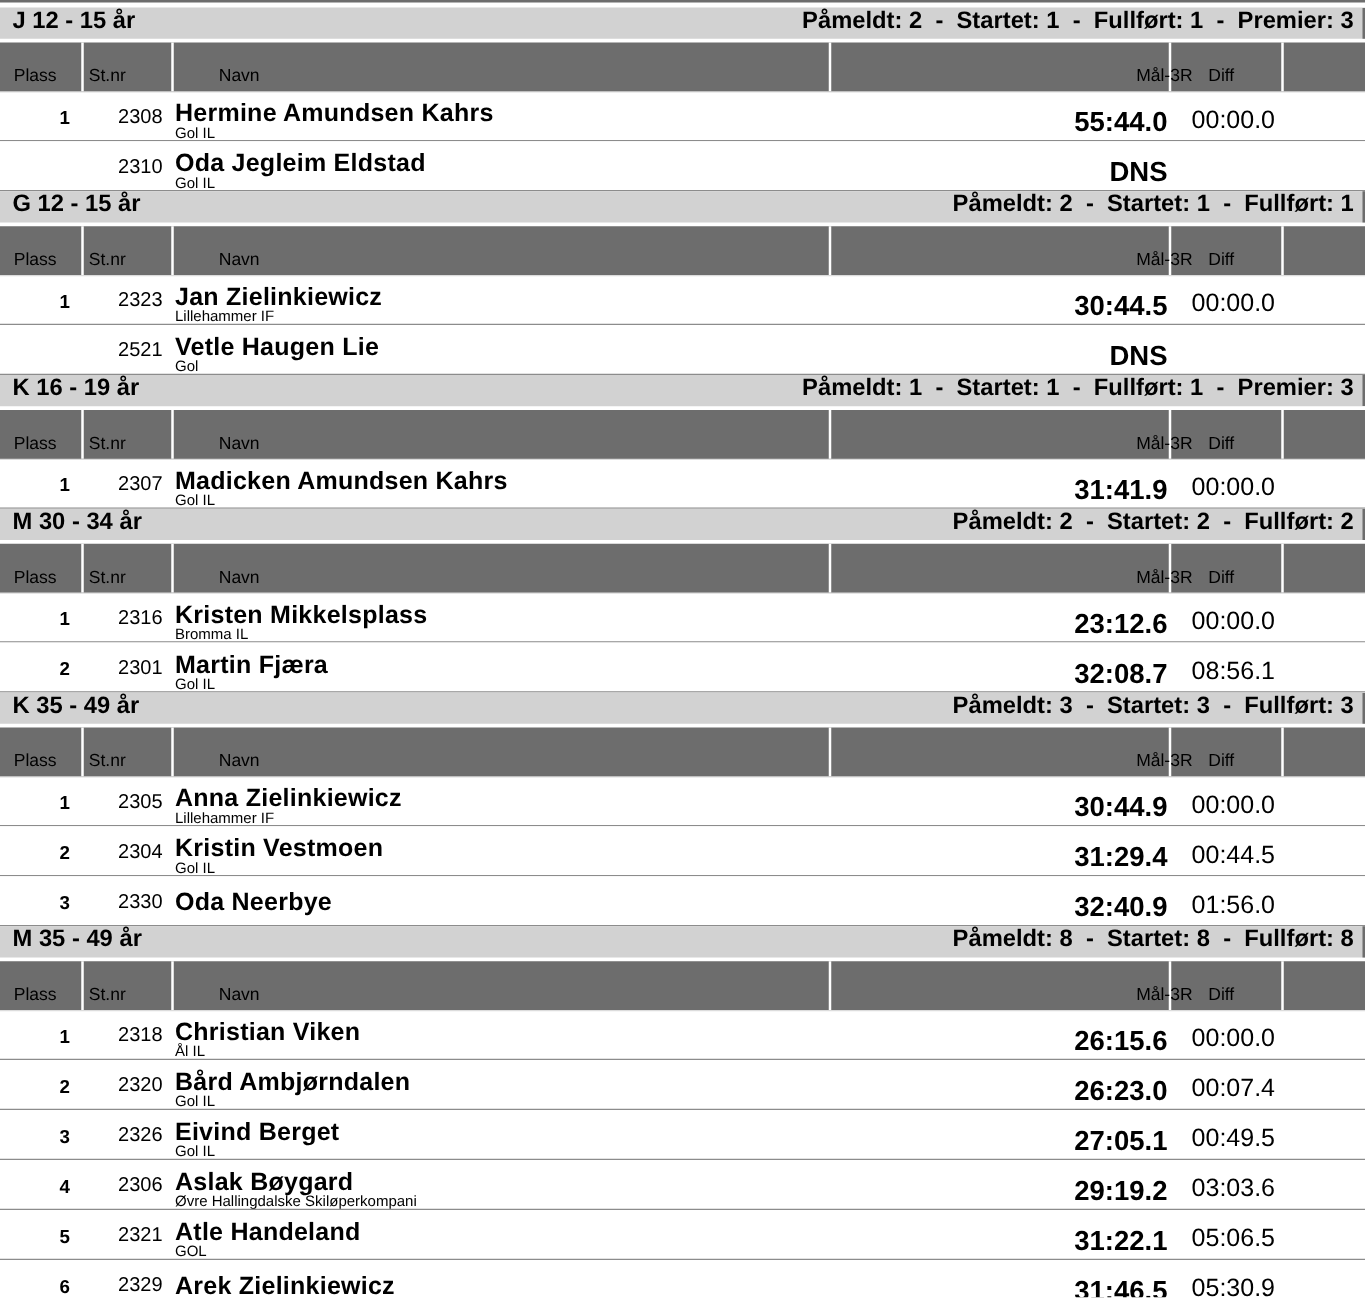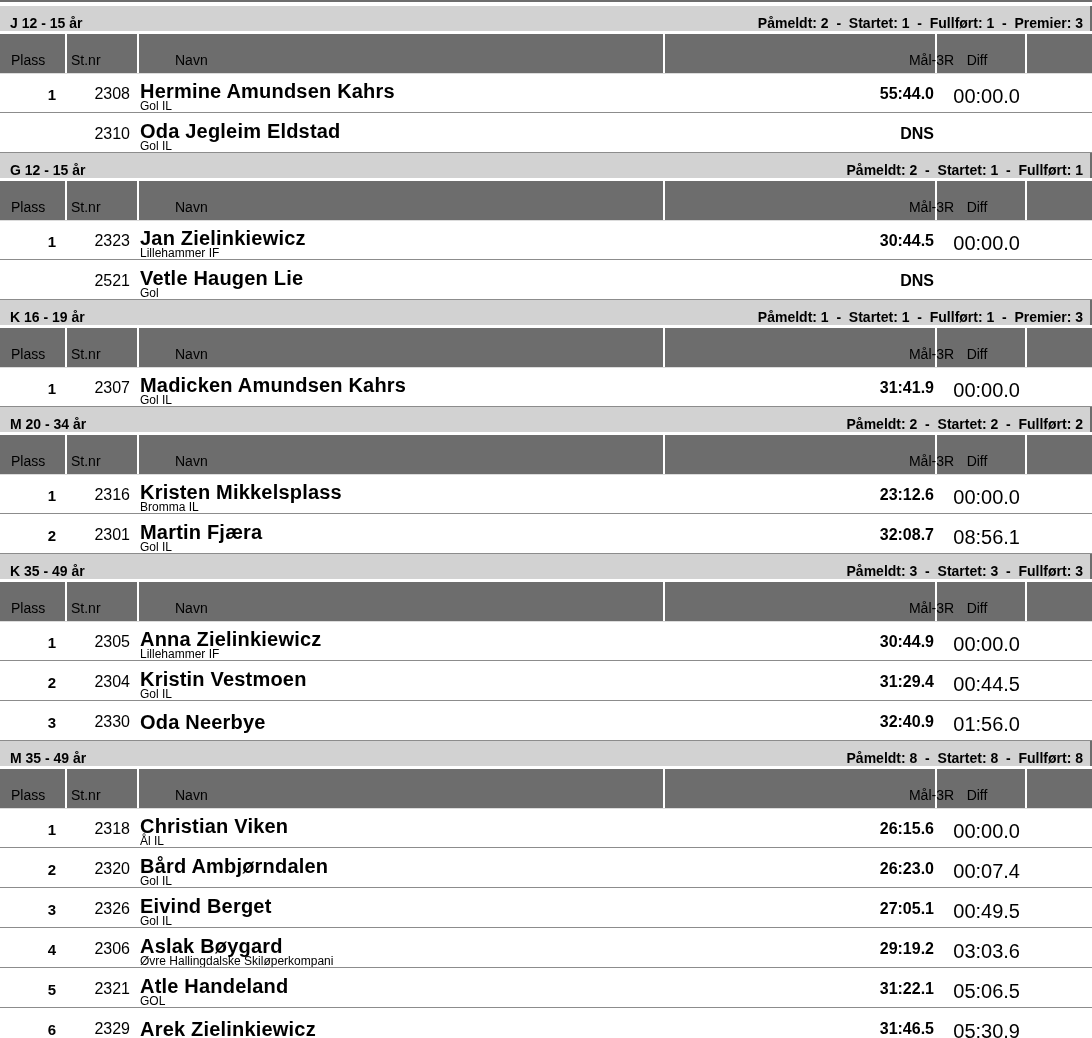--- a/index.html
+++ b/index.html
@@ -3,22 +3,22 @@
 <meta charset="utf-8">
 <style>
   html,body{margin:0;padding:0;background:#fff;}
   .page{
     position:relative;width:1092px;height:1038px;overflow:hidden;background:#fff;
     font-family:"Liberation Sans","DejaVu Sans",sans-serif;color:#000;
   }
   .top-strip{height:2px;background:#6d6d6d;margin-bottom:4px;}
   
   .band{
-    height:25px;background:#d2d2d2;display:flex;align-items:flex-end;
-    font-weight:bold;font-size:14px;box-shadow:inset -2px 0 0 #6d6d6d;
+    height:25px;background:#d2d2d2;display:flex;align-items:flex-start;
+    font-weight:bold;font-size:19px;box-shadow:inset -2px 0 0 #6d6d6d;
   }
   .band-title{padding-left:10px;white-space:pre;}
   .band-stats{margin-left:auto;padding-right:9px;white-space:pre;}
   
   .thead{
     position:relative;height:39px;background:#6d6d6d;margin-top:3px;
     color:#000000;font-size:14px;box-shadow:0 1px 0 #dcdcdc;
   }
   .sep{position:absolute;top:0;bottom:0;width:2px;background:#fff;}
   .sep1{left:65px;}.sep2{left:137px;}.sep3{left:663px;}.sep4{left:935px;}.sep5{left:1025px;}
@@ -32,21 +32,21 @@
   .row{
     display:grid;grid-template-columns:65px 72px 526px 272px 92px auto;
     height:39px;border-bottom:1px solid #8c8c8c;background:#fff;
   }
   .c-place{font-weight:bold;font-size:15px;text-align:right;padding:13px 9px 0 0;}
   .c-bib{font-size:16px;text-align:right;padding:12px 7px 0 0;}
   .c-name{padding:10px 0 0 3px;overflow:hidden;}
   .nm{font-size:20px;font-weight:bold;line-height:17px;letter-spacing:0.2px;white-space:pre;}
   .club{font-size:12px;line-height:13px;white-space:pre;}
   .c-name.no-club{padding-top:13px;}
-  .c-result{font-weight:bold;font-size:16px;text-align:right;padding:12px 1px 0 0;}
+  .c-result{font-weight:bold;font-size:22px;text-align:right;padding:12px 1px 0 0;}
   .c-diff{font-size:20px;text-align:right;padding:12px 7px 0 0;}
 </style>
 </head>
 <body>
 
 <div class="page">
   <div class="top-strip"></div>
   <div id="sections">
   <section class="class-section">
     <header class="band">
@@ -163,21 +163,21 @@
     </div>
     <div class="c-result">31:41.9</div>
     <div class="c-diff">00:00.0</div>
     <div class="c-trail"></div>
   </div>
 </div>
   </section>
 
   <section class="class-section">
     <header class="band">
-      <span class="band-title">M 20 - 34 år</span>
+      <span class="band-title">M 30 - 34 år</span>
       <span class="band-stats">Påmeldt: 2  -  Startet: 2  -  Fullført: 2</span>
     </header>
     <div class="thead">
       <span class="sep sep1"></span>
       <span class="sep sep2"></span>
       <span class="sep sep3"></span>
       <span class="sep sep4"></span>
       <span class="sep sep5"></span>
       <span class="th th-place">Plass</span>
       <span class="th th-bib">St.nr</span>

